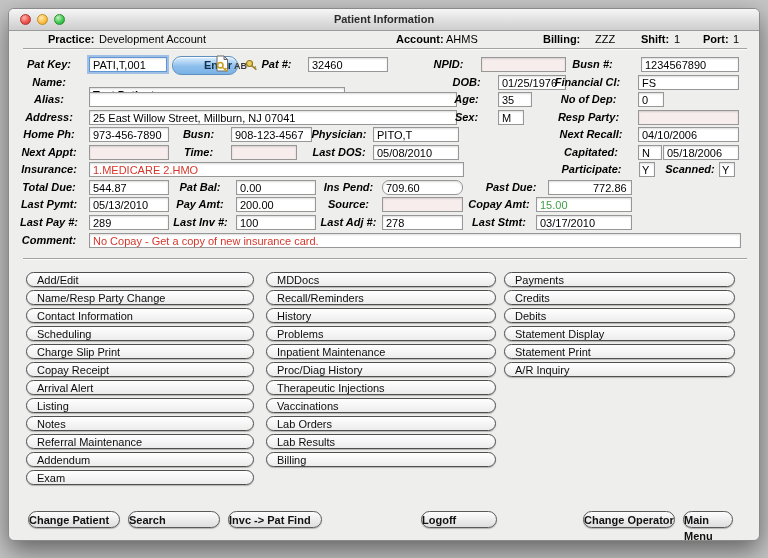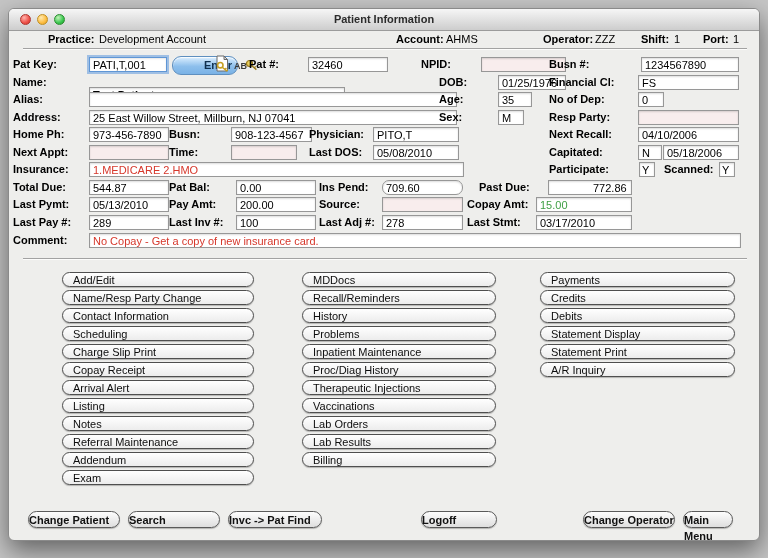--- a/index.html
+++ b/index.html
@@ -23,21 +23,21 @@
   .lights{position:absolute;left:11px;top:5px;display:flex;gap:6px;}
   .light{width:11px;height:11px;border-radius:50%;box-sizing:border-box;}
   .light.red{background:radial-gradient(circle at 35% 30%,#ffb3ad,#ee5048 60%,#c93a32);border:1px solid #b0352e;}
   .light.yellow{background:radial-gradient(circle at 35% 30%,#ffe9b0,#fdbd41 60%,#d99a26);border:1px solid #c08f22;}
   .light.green{background:radial-gradient(circle at 35% 30%,#c4f2b9,#39c74f 60%,#27992f);border:1px solid #2b8c2f;}
 
   .hlbl{position:absolute;font-size:11px;font-weight:bold;color:#000;line-height:15px;white-space:nowrap;}
   .hval{position:absolute;font-size:11px;color:#000;line-height:15px;white-space:nowrap;}
   .sep{position:absolute;left:14px;width:724px;height:0;border-top:1px solid #a2a2a2;box-shadow:0 1px 0 rgba(255,255,255,0.8);}
 
-  .lbl{position:absolute;font-size:11px;font-weight:bold;color:#000;line-height:15px;text-align:left;white-space:nowrap;}
+  .lbl{position:absolute;font-size:11px;font-weight:bold;color:#000;line-height:15px;text-align:center;white-space:nowrap;font-style:italic;}
   .fld{
     position:absolute;height:15px;border:1px solid #979797;background:#fff;
     font-family:"Liberation Sans",sans-serif;font-size:11px;color:#000;
     padding:0 3px;box-sizing:border-box;box-shadow:inset 0 1px 2px rgba(0,0,0,0.14);
     border-radius:0;margin:0;
   }
   input.fld{outline:none;}
   .pink{background:#f8eded;}
   .red{color:#d6372b;}
   .green{color:#3f9f44;}
@@ -53,21 +53,20 @@
   }
   .tool-icon{position:absolute;cursor:default;}
 
   .btncol{position:absolute;top:263px;display:flex;flex-direction:column;}
   .action-btn{
     height:15px;margin-bottom:3px;border:1px solid #4f4f4f;border-radius:8px;
     background:linear-gradient(#ffffff,#ececec);
     font-size:11px;color:#0d0d0d;line-height:14px;padding-left:10px;
     box-shadow:0 1px 1px rgba(0,0,0,0.25);box-sizing:border-box;white-space:nowrap;
     cursor:default;
-    margin-left:36px;
   }
   .foot-btn{
     position:absolute;top:502px;height:17px;border:1px solid #5a5a5a;border-radius:9px;
     background:linear-gradient(#fdfdfd,#dedede);
     font-size:11px;font-weight:bold;color:#111;text-align:left;line-height:16px;
     box-shadow:0 1px 1px rgba(0,0,0,0.25);box-sizing:border-box;cursor:default;
   }
 </style>
 </head>
 <body>
@@ -80,21 +79,21 @@
       <div class="light yellow"></div>
       <div class="light green"></div>
     </div>
     <div class="title">Patient Information</div>
   </div>
 
   <span class="hlbl" style="left:39px;top:23px">Practice:</span>
   <span class="hval" style="left:90px;top:23px">Development Account</span>
   <span class="hlbl" style="left:387px;top:23px">Account:</span>
   <span class="hval" style="left:437px;top:23px">AHMS</span>
-  <span class="hlbl" style="left:534px;top:23px">Operator:</span>
+  <span class="hlbl" style="left:534px;top:23px">Billing:</span>
   <span class="hval" style="left:586px;top:23px">ZZZ</span>
   <span class="hlbl" style="left:632px;top:23px">Shift:</span>
   <span class="hval" style="left:665px;top:23px">1</span>
   <span class="hlbl" style="left:694px;top:23px">Port:</span>
   <span class="hval" style="left:724px;top:23px">1</span>
 
   <div class="sep" style="top:39px"></div>
 
   <span class="lbl" style="left:4px;top:48px;width:72px">Pat Key:</span>
   <input class="fld focusring" style="left: 80px; top: 48px; width: 78px;" value="PATI,T,001">

